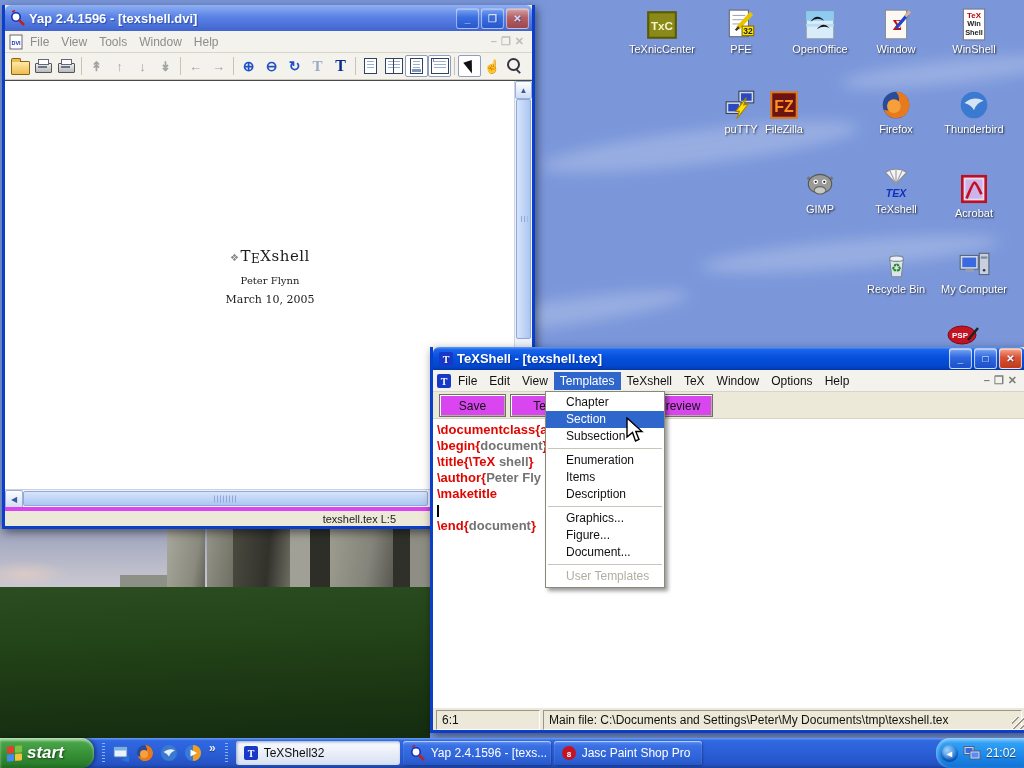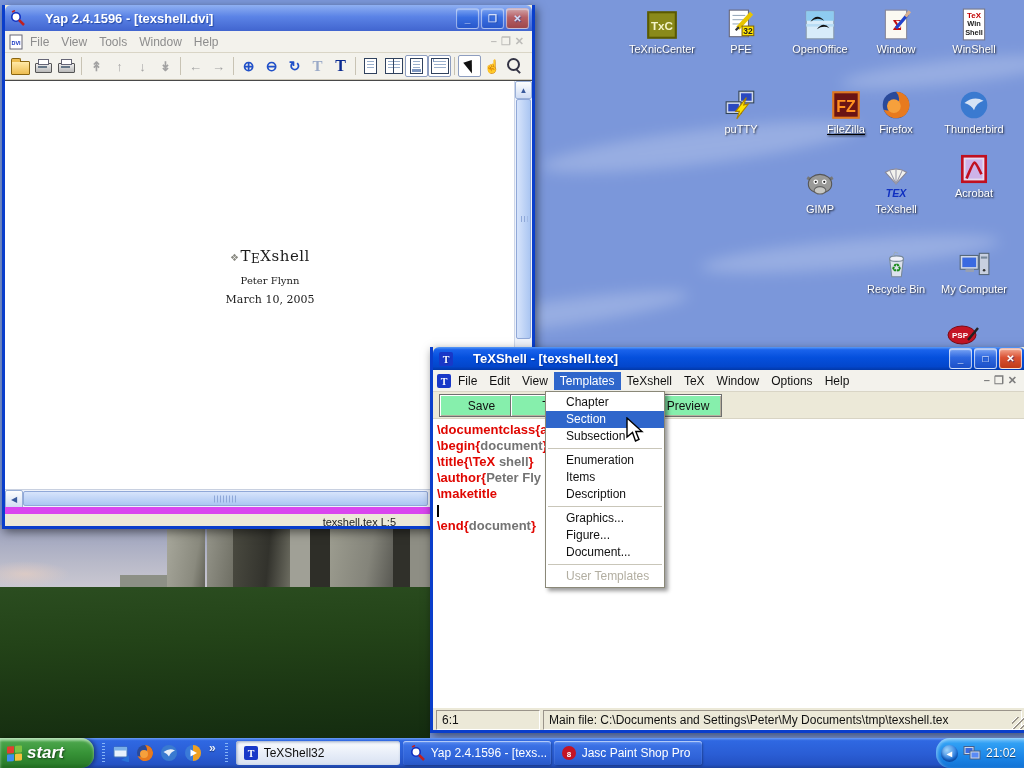--- a/index.html
+++ b/index.html
@@ -22,21 +22,21 @@
     background:linear-gradient(180deg,#9ba1bd 0%,#b9bac9 55%,#cfccd4 100%);}
   .sh-glow{position:absolute;left:-20px;top:36px;width:90px;height:26px;border-radius:50%;
     background:radial-gradient(closest-side,#e8cfc2aa,transparent);}
   .stone{position:absolute;top:0;}
   .sh-grass{position:absolute;left:0;top:62px;right:0;bottom:0;
     background:linear-gradient(178deg,#2b4d20 0%,#234318 35%,#1b3613 70%,#142c10 100%);}
 
   
   .win{position:absolute;border:3px solid #0a3ecb;border-top:none;background:#ece9d8;
     box-shadow:2px 3px 9px rgba(0,0,0,.5);display:flex;flex-direction:column;}
-  .tbar{flex:none;display:flex;align-items:center;gap:19px;padding:0 3px 0 5px;
+  .tbar{flex:none;display:flex;align-items:center;gap:3px;padding:0 3px 0 5px;
     color:#fff;font-weight:bold;font-size:13px;text-shadow:1px 1px 1px #00268088;}
   .tbar.active{height:23px;border-radius:6px 6px 0 0;
     background:linear-gradient(180deg,#5a9af6 0%,#1a63ec 12%,#0550dd 45%,#0346cb 85%,#0238a8 100%);}
   .tbar.inactive{height:26px;border-radius:6px 6px 0 0;
     background:linear-gradient(180deg,#8fb0f2 0%,#5b83e6 45%,#4165cf 100%);}
   .ticon{width:16px;height:16px;flex:none;}
   .ticon svg{width:16px;height:16px;}
   .cap-btns{margin-left:auto;display:flex;gap:2px;}
   .cbtn{width:21px;height:19px;border-radius:3px;border:1px solid #ffffffaa;display:flex;align-items:center;
     justify-content:center;color:#fff;font-size:10px;font-weight:bold;
@@ -99,29 +99,29 @@
   .vthumb{margin:0 1px;height:238px;flex:none;background:linear-gradient(90deg,#d7e4fb,#abc6f2);
     border:1px solid #90a8d8;border-radius:2px;position:relative;}
   .vthumb::after,.hthumb::after{content:"";position:absolute;left:50%;top:50%;width:7px;height:6px;
     transform:translate(-50%,-50%);background:repeating-linear-gradient(90deg,#8fa8d8 0 1px,transparent 1px 3px);}
   .hthumb::after{width:24px;height:7px;background:repeating-linear-gradient(90deg,#8fa8d8 0 1px,transparent 1px 3px);}
   .vtrack{flex:1;}
   .hscroll{flex:none;height:17px;display:flex;background:#eef2fa;border-top:1px solid #c8d0e0;align-items:stretch;}
   .hthumb{width:403px;flex:none;margin:1px 0;background:linear-gradient(180deg,#d7e4fb,#abc6f2);
     border:1px solid #90a8d8;border-radius:2px;position:relative;}
   .htrack{flex:1;}
-  .yap-status{flex:1;background:#ece9d8;border-top:7px solid #d946ef;position:relative;font-size:11px;color:#222;}
+  .yap-status{flex:1;background:#ece9d8;border-top:4px solid #d946ef;position:relative;font-size:11px;color:#222;}
   .yap-status span{position:absolute;top:2px;right:136px;}
 
   
   .texshell{left:430px;top:347px;width:592px;height:383px;z-index:20;}
   .ts-toolbar{flex:none;height:26px;background:#ece9d8;position:relative;border-bottom:1px solid #d8d4c4;}
-  .ts-btn{position:absolute;top:2px;height:21px;font-size:12px;color:#111;background:#86efac;
+  .ts-btn{position:absolute;top:2px;height:21px;font-size:12px;color:#111;background:#d946ef;
     border:1px solid #6f6f6f;box-shadow:inset 1px 1px 0 #fff,inset -1px -1px 0 #b5b09e;
-    display:flex;align-items:center;justify-content:center;padding-left:9px;}
+    display:flex;align-items:center;justify-content:center;}
   .ts-tabrow{flex:none;height:26px;background:#ece9d8;position:relative;border-bottom:1px solid #c6c2b2;}
   .ts-tab{position:absolute;left:4px;top:4px;height:21px;padding:0 13px;background:#f4f3ea;
     border:1px solid #707070;border-bottom:none;box-shadow:inset 1px 1px 0 #fff;
     font-weight:bold;font-size:12px;display:flex;align-items:center;}
   .ts-editor{flex:1;background:#fff;position:relative;overflow:hidden;}
   #code{position:absolute;left:4px;top:3px;font-weight:bold;font-size:13px;}
   .codeline{height:16px;line-height:16px;white-space:pre;}
   .c-cmd{color:#e00600;}
   .c-txt{color:#737373;}
   .caret{display:inline-block;width:2px;height:12px;background:#000;vertical-align:middle;}
@@ -252,21 +252,21 @@
       <div class="dicon" style="left: 703px; top: 88px;">
         <div class="dicon-img"><svg viewBox="0 0 32 32">
             <rect x="14" y="3" width="14" height="11" fill="#cdd6ea" stroke="#345"></rect>
             <rect x="16" y="5" width="10" height="7" fill="#2a48c0"></rect>
             <rect x="2" y="13" width="14" height="11" fill="#cdd6ea" stroke="#345"></rect>
             <rect x="4" y="15" width="10" height="7" fill="#2a48c0"></rect>
             <path d="M11 22L21 9l-2.5 7l4.5-1L12 29l2.5-7z" fill="#ffe400" stroke="#a88000"></path>
           </svg></div>
         <div class="dicon-label">puTTY</div>
       </div>
-      <div class="dicon" style="left: 808px; top: 88px; text-decoration: underline;">
+      <div class="dicon" style="left: 746px; top: 88px;">
         <div class="dicon-img"><svg viewBox="0 0 32 32">
             <rect x="4" y="4" width="24" height="24" fill="#6a1414" stroke="#e07820" stroke-width="2"></rect>
             <text x="16" y="23" font-size="15" fill="#ff9020" font-weight="bold" text-anchor="middle">FZ</text>
           </svg></div>
         <div class="dicon-label">FileZilla</div>
       </div>
       <div class="dicon" style="left: 858px; top: 88px;">
         <div class="dicon-img"><svg viewBox="0 0 32 32">
             <circle cx="16" cy="16" r="12.5" fill="#2a4a9a"></circle>
             <path d="M16 3.5a12.5 12.5 0 1 1 -11.5 17A10.5 10.5 0 0 0 16 3.5z" fill="#e87a1e"></path>
@@ -294,21 +294,21 @@
         <div class="dicon-label">GIMP</div>
       </div>
       <div class="dicon" style="left: 858px; top: 168px;">
         <div class="dicon-img"><svg viewBox="0 0 32 32">
             <path d="M16 15L6 4Q16 -2 26 4z" fill="#f2f2ee" stroke="#889"></path>
             <path d="M16 15L10 2M16 15L16 0M16 15L22 2" stroke="#99a" stroke-width="1"></path>
             <text x="16" y="27" font-size="10" fill="#1030c0" font-weight="bold" font-style="italic" text-anchor="middle">TEX</text>
           </svg></div>
         <div class="dicon-label">TeXshell</div>
       </div>
-      <div class="dicon" style="left: 936px; top: 152px;">
+      <div class="dicon" style="left: 936px; top: 172px;">
         <div class="dicon-img"><svg viewBox="0 0 32 32">
             <rect x="5" y="4" width="22" height="24" fill="#e6dcf2" stroke="#c01020" stroke-width="2.5"></rect>
             <rect x="8" y="7" width="16" height="18" fill="#b48ae0" opacity=".5"></rect>
             <path d="M9 25q6 -15 7.5 -15q1.5 0 6.5 11" stroke="#c01020" fill="none" stroke-width="2.5"></path>
           </svg></div>
         <div class="dicon-label">Acrobat</div>
       </div>
       <div class="dicon" style="left: 858px; top: 248px;">
         <div class="dicon-img"><svg viewBox="0 0 32 32">
             <path d="M10 10h13l-2 17h-9z" fill="#dde2ec" stroke="#789"></path>

